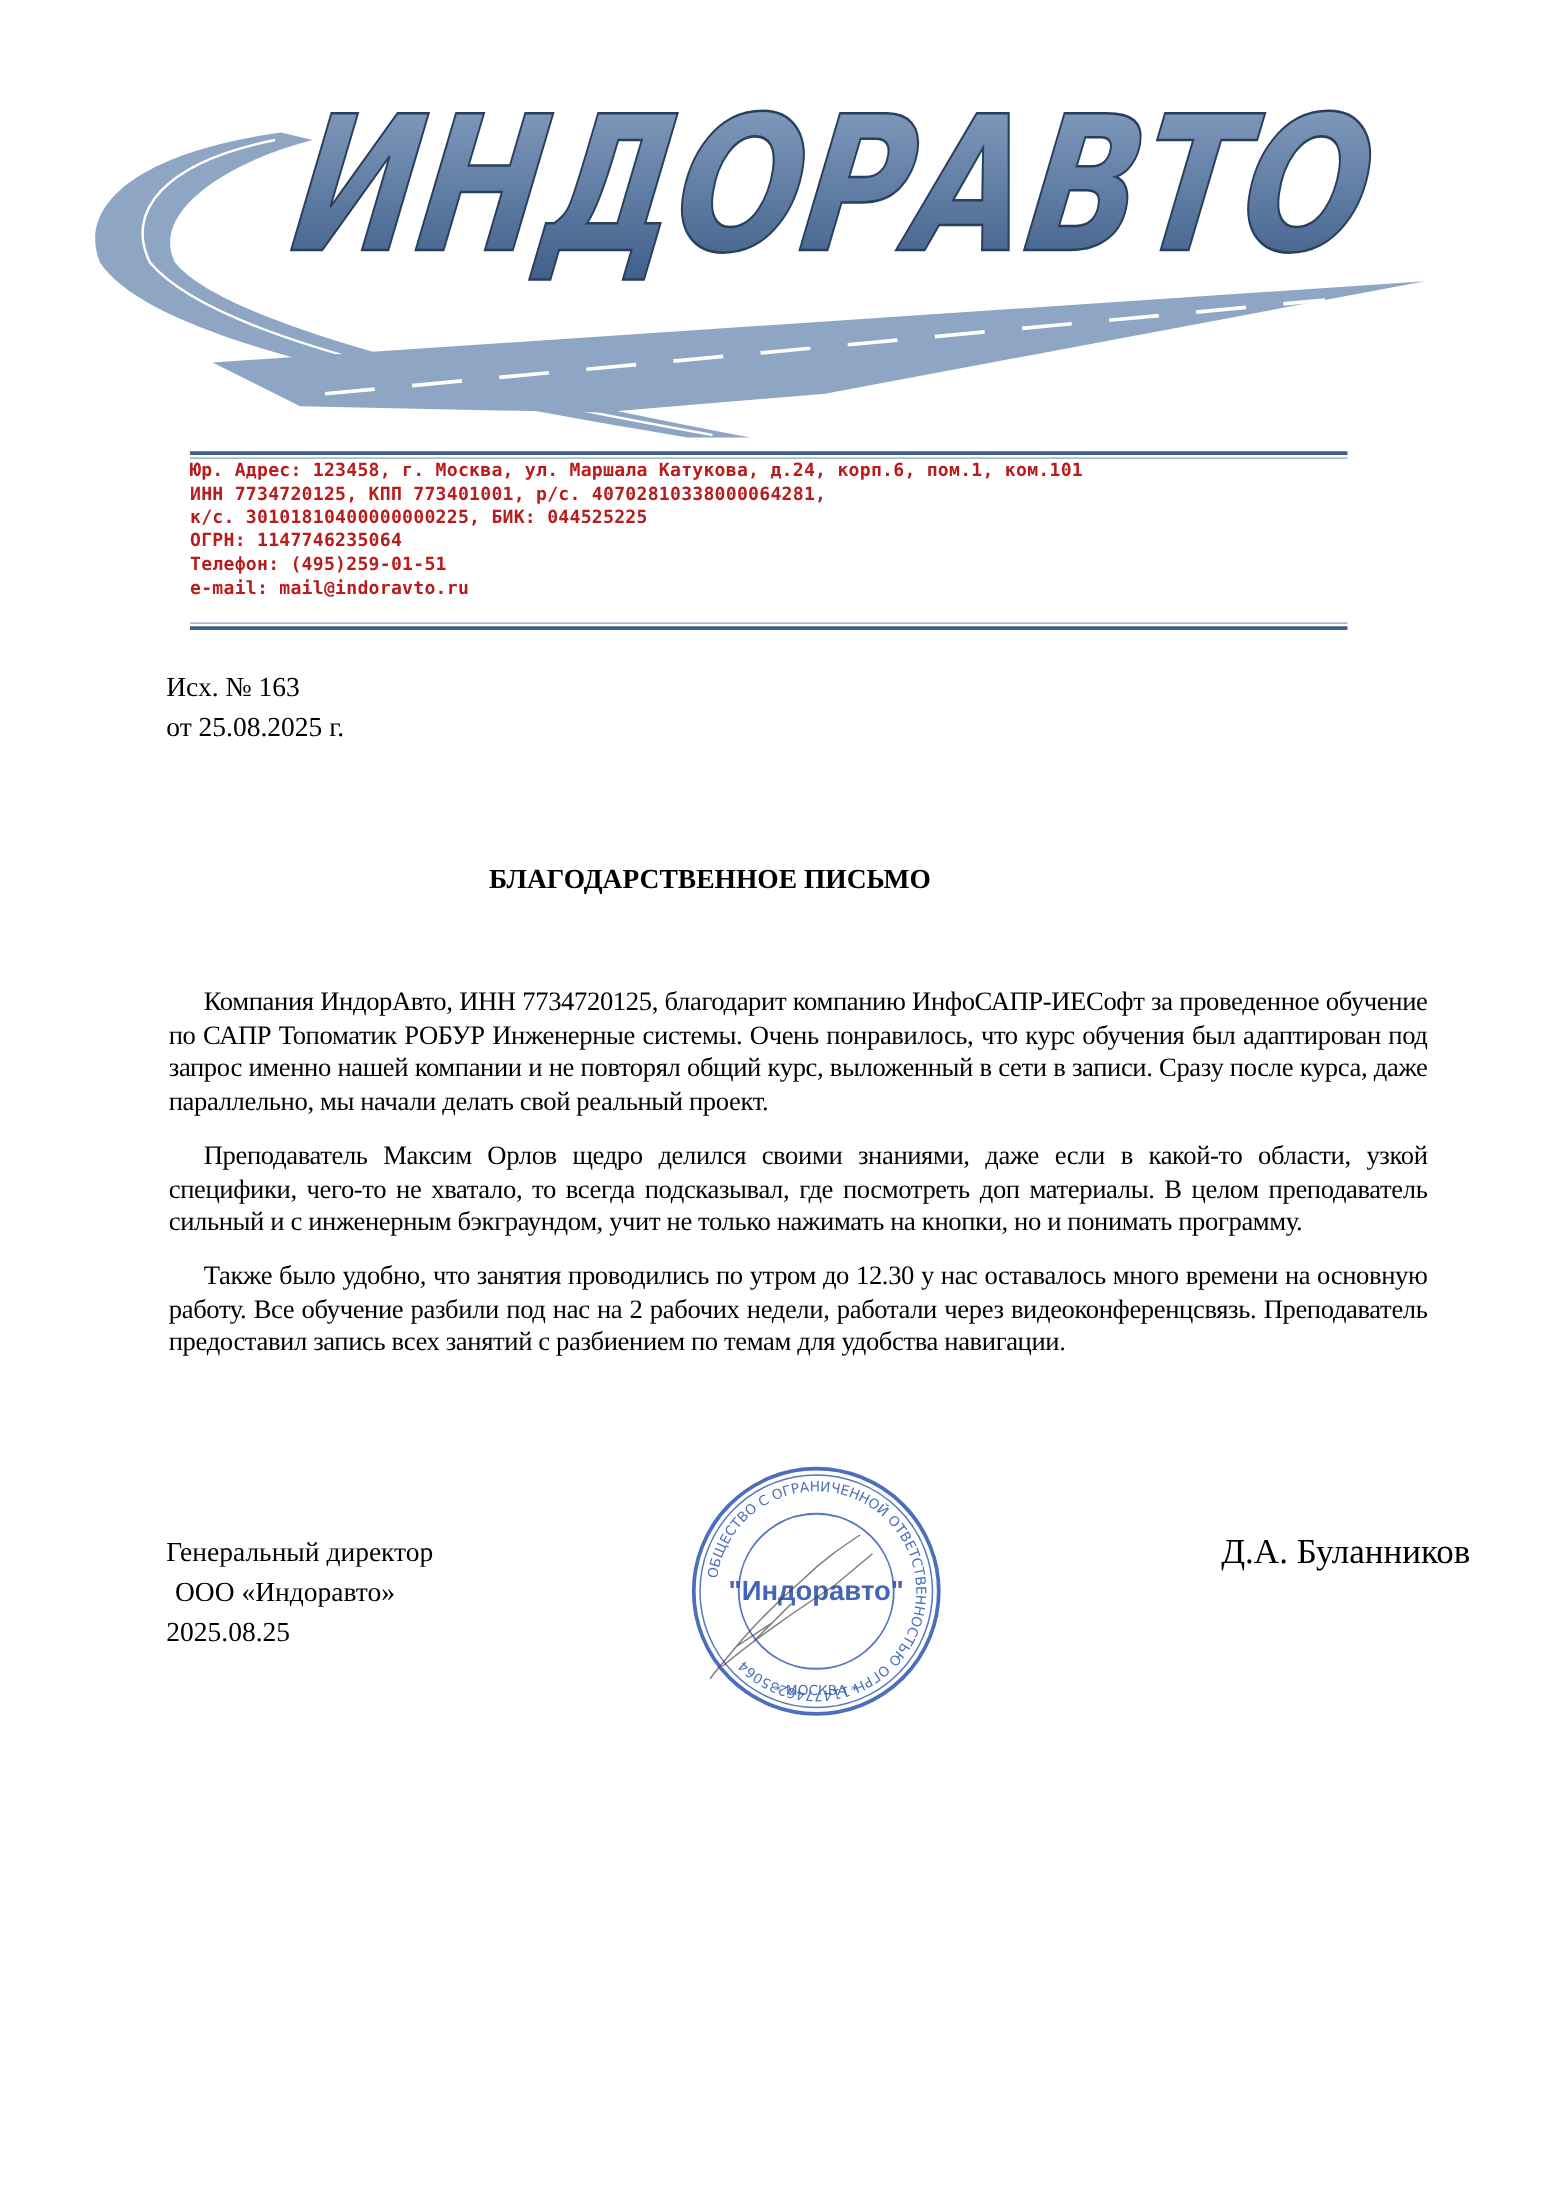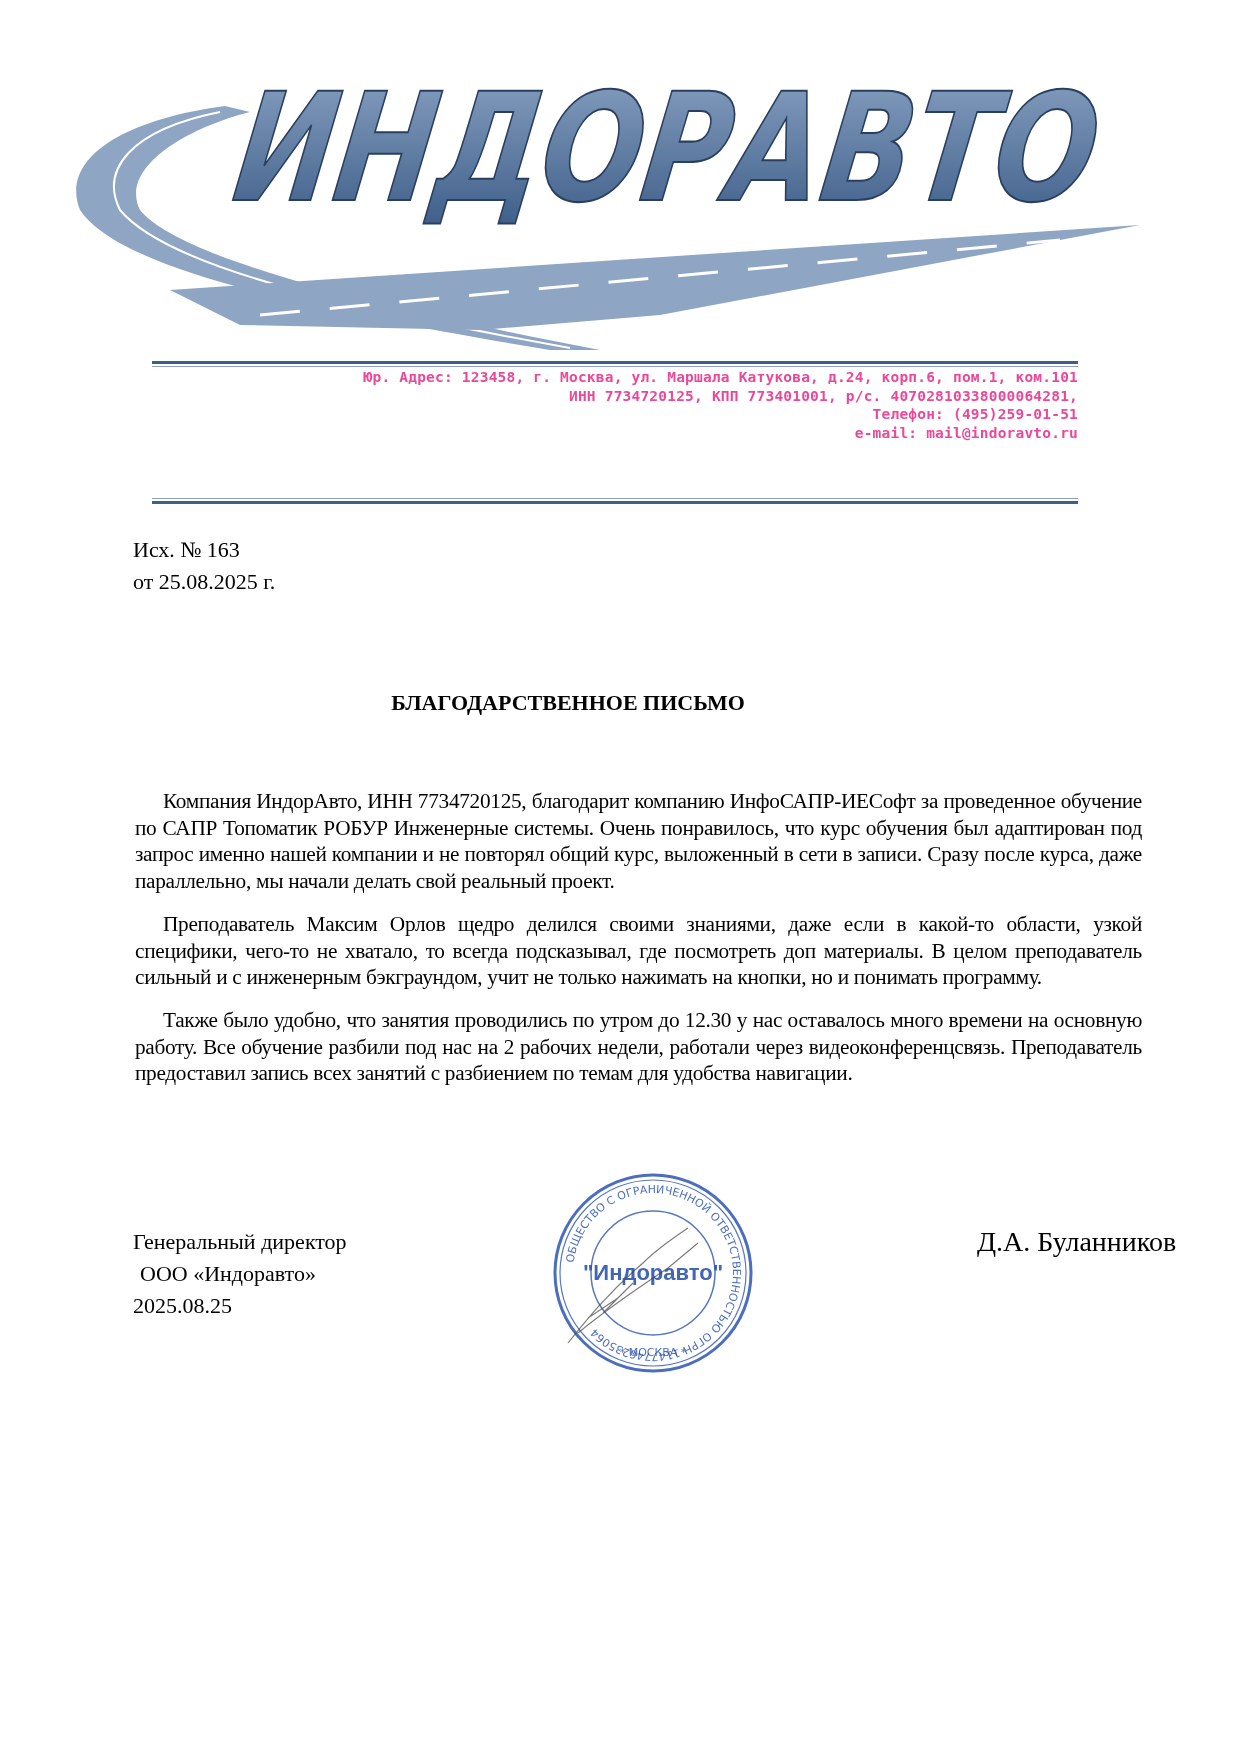--- a/index.html
+++ b/index.html
@@ -4,21 +4,21 @@
 <style>
   html, body { margin: 0; padding: 0; background: #ffffff; }
   body { width: 1240px; height: 1755px; position: relative; overflow: hidden; font-family: "Liberation Serif", serif; color: #000; }
   .logo { position: absolute; left: 60px; top: 60px; width: 1080px; height: 300px; }
   .logo svg { width: 100%; height: 100%; }
   .header-rule { position: absolute; left: 152px; width: 926px; }
   .rule-top { top: 361px; height: 3px; background: #3e5f8a; }
   .rule-top-thin { top: 366px; height: 1px; background: #8aa0bd; }
   .rule-bot-thin { top: 498px; height: 1px; background: #8aa0bd; }
   .rule-bot { top: 501px; height: 3px; background: #3e5f8a; }
-  .requisites { position: absolute; left: 152px; top: 368px; width: 926px; text-align: right; font-family: "DejaVu Sans Mono", monospace; font-weight: bold; font-size: 14.5px; line-height: 18.7px; color: #ec4899; letter-spacing: 0.2px; }
+  .requisites { position: absolute; left: 152px; top: 368px; width: 926px; text-align: left; font-family: "DejaVu Sans Mono", monospace; font-weight: bold; font-size: 14.5px; line-height: 18.7px; color: #b91c1c; letter-spacing: 0.2px; }
   .requisites div { white-space: nowrap; }
   .outgoing { position: absolute; left: 133px; top: 534px; font-size: 22px; line-height: 32px; }
   .doc-title { position: absolute; left: 0; width: 1136px; top: 690px; text-align: center; font-weight: bold; font-size: 22px; }
   .body-text { position: absolute; left: 119px; top: 772px; width: 1039px; font-size: 21.3px; line-height: 26.7px; text-align: justify; font-family: "Liberation Serif", serif; letter-spacing: -0.3px; }
   .body-text p { margin: 16px; text-indent: 28px; }
   .sig-left { position: absolute; left: 133px; top: 1226px; font-size: 22px; line-height: 32px; }
   .sig-left .indent { padding-left: 7px; }
   .sig-right { position: absolute; left: 977px; top: 1226px; font-size: 28px; line-height: 32px; }
   .stamp { position: absolute; left: 548px; top: 1168px; width: 210px; height: 210px; }
   .stamp svg { width: 100%; height: 100%; }
@@ -44,20 +44,22 @@
     <text x="620" y="140" text-anchor="middle" font-family="DejaVu Sans" font-weight="bold" font-style="italic" font-size="150" fill="url(#txtgrad)" stroke="#2a3f5e" stroke-width="2" transform="skewX(-8)" textLength="860" lengthAdjust="spacingAndGlyphs">ИНДОРАВТО</text>
   </svg>
 </div>
 
 <div class="header-rule rule-top"></div>
 <div class="header-rule rule-top-thin"></div>
 
 <div class="requisites">
   <div>Юр. Адрес: 123458, г. Москва, ул. Маршала Катукова, д.24, корп.6, пом.1, ком.101</div>
   <div>ИНН 7734720125, КПП 773401001, р/с. 40702810338000064281,</div>
+  <div>к/с. 30101810400000000225, БИК: 044525225</div>
+  <div>ОГРН: 1147746235064</div>
   <div>Телефон: (495)259-01-51</div>
   <div>e-mail: mail@indoravto.ru</div>
 </div>
 
 <div class="header-rule rule-bot-thin"></div>
 <div class="header-rule rule-bot"></div>
 
 <div class="outgoing">
   <div>Исх. № 163</div>
   <div>от 25.08.2025 г.</div>

